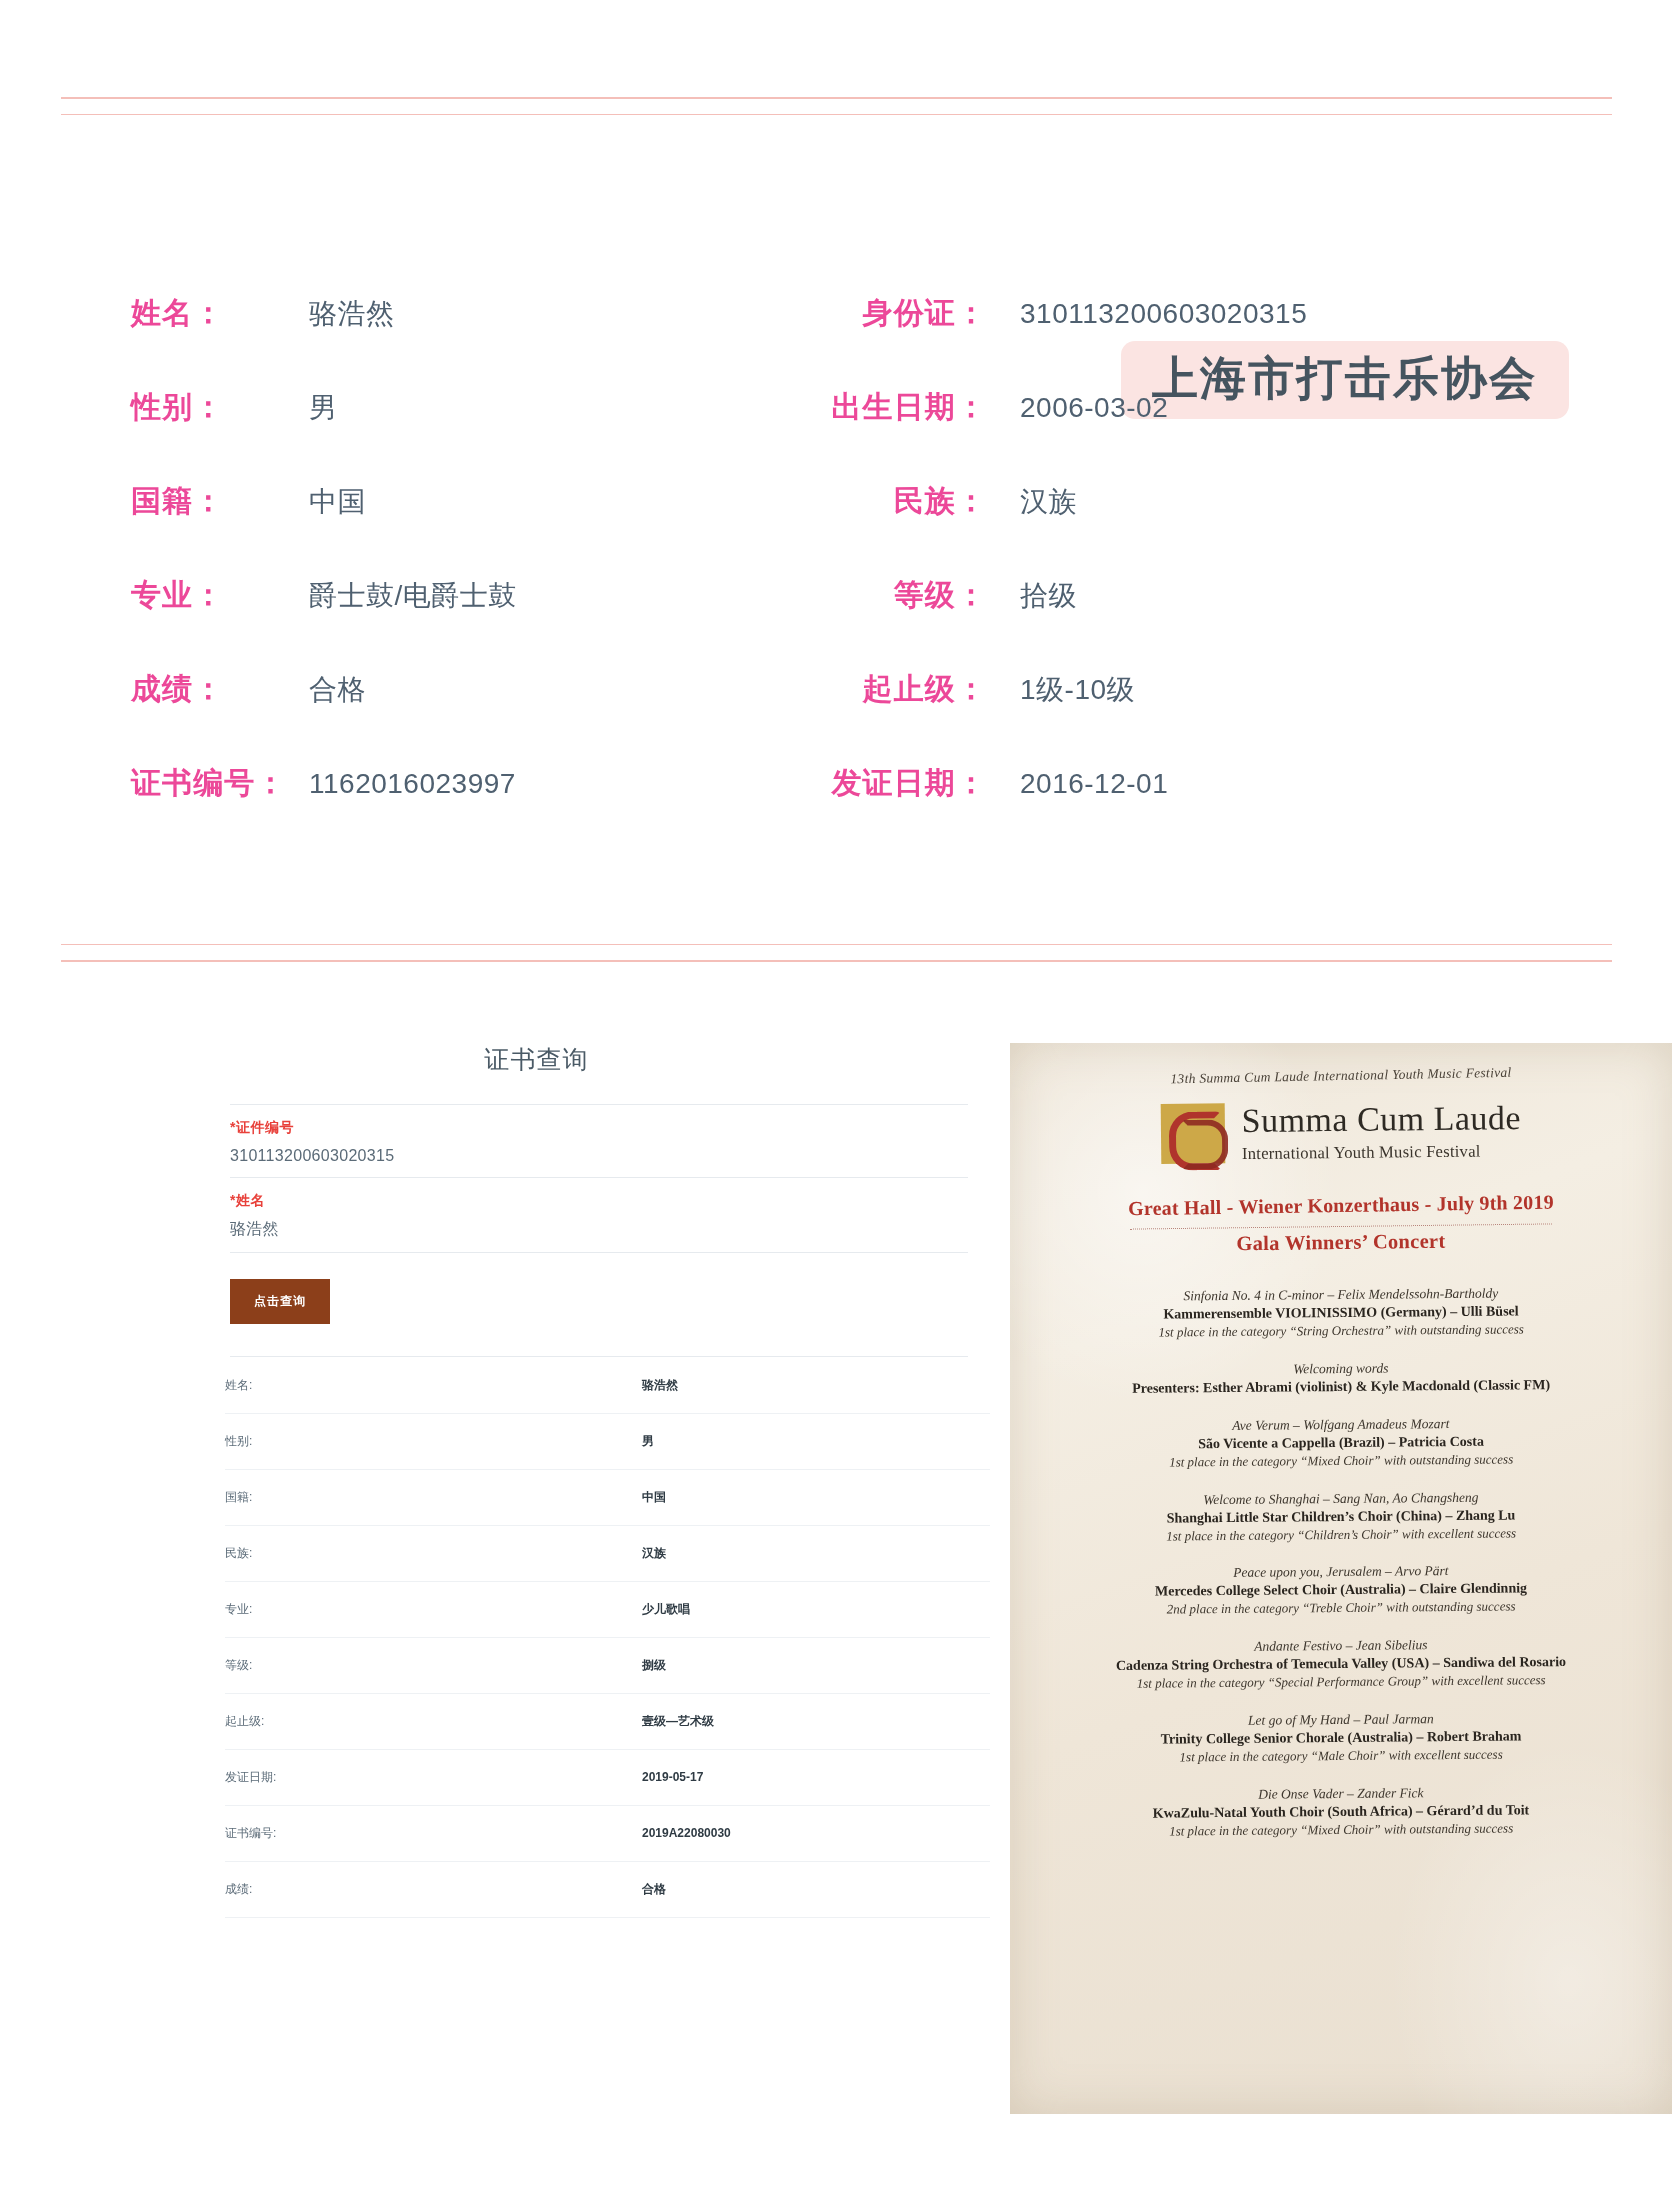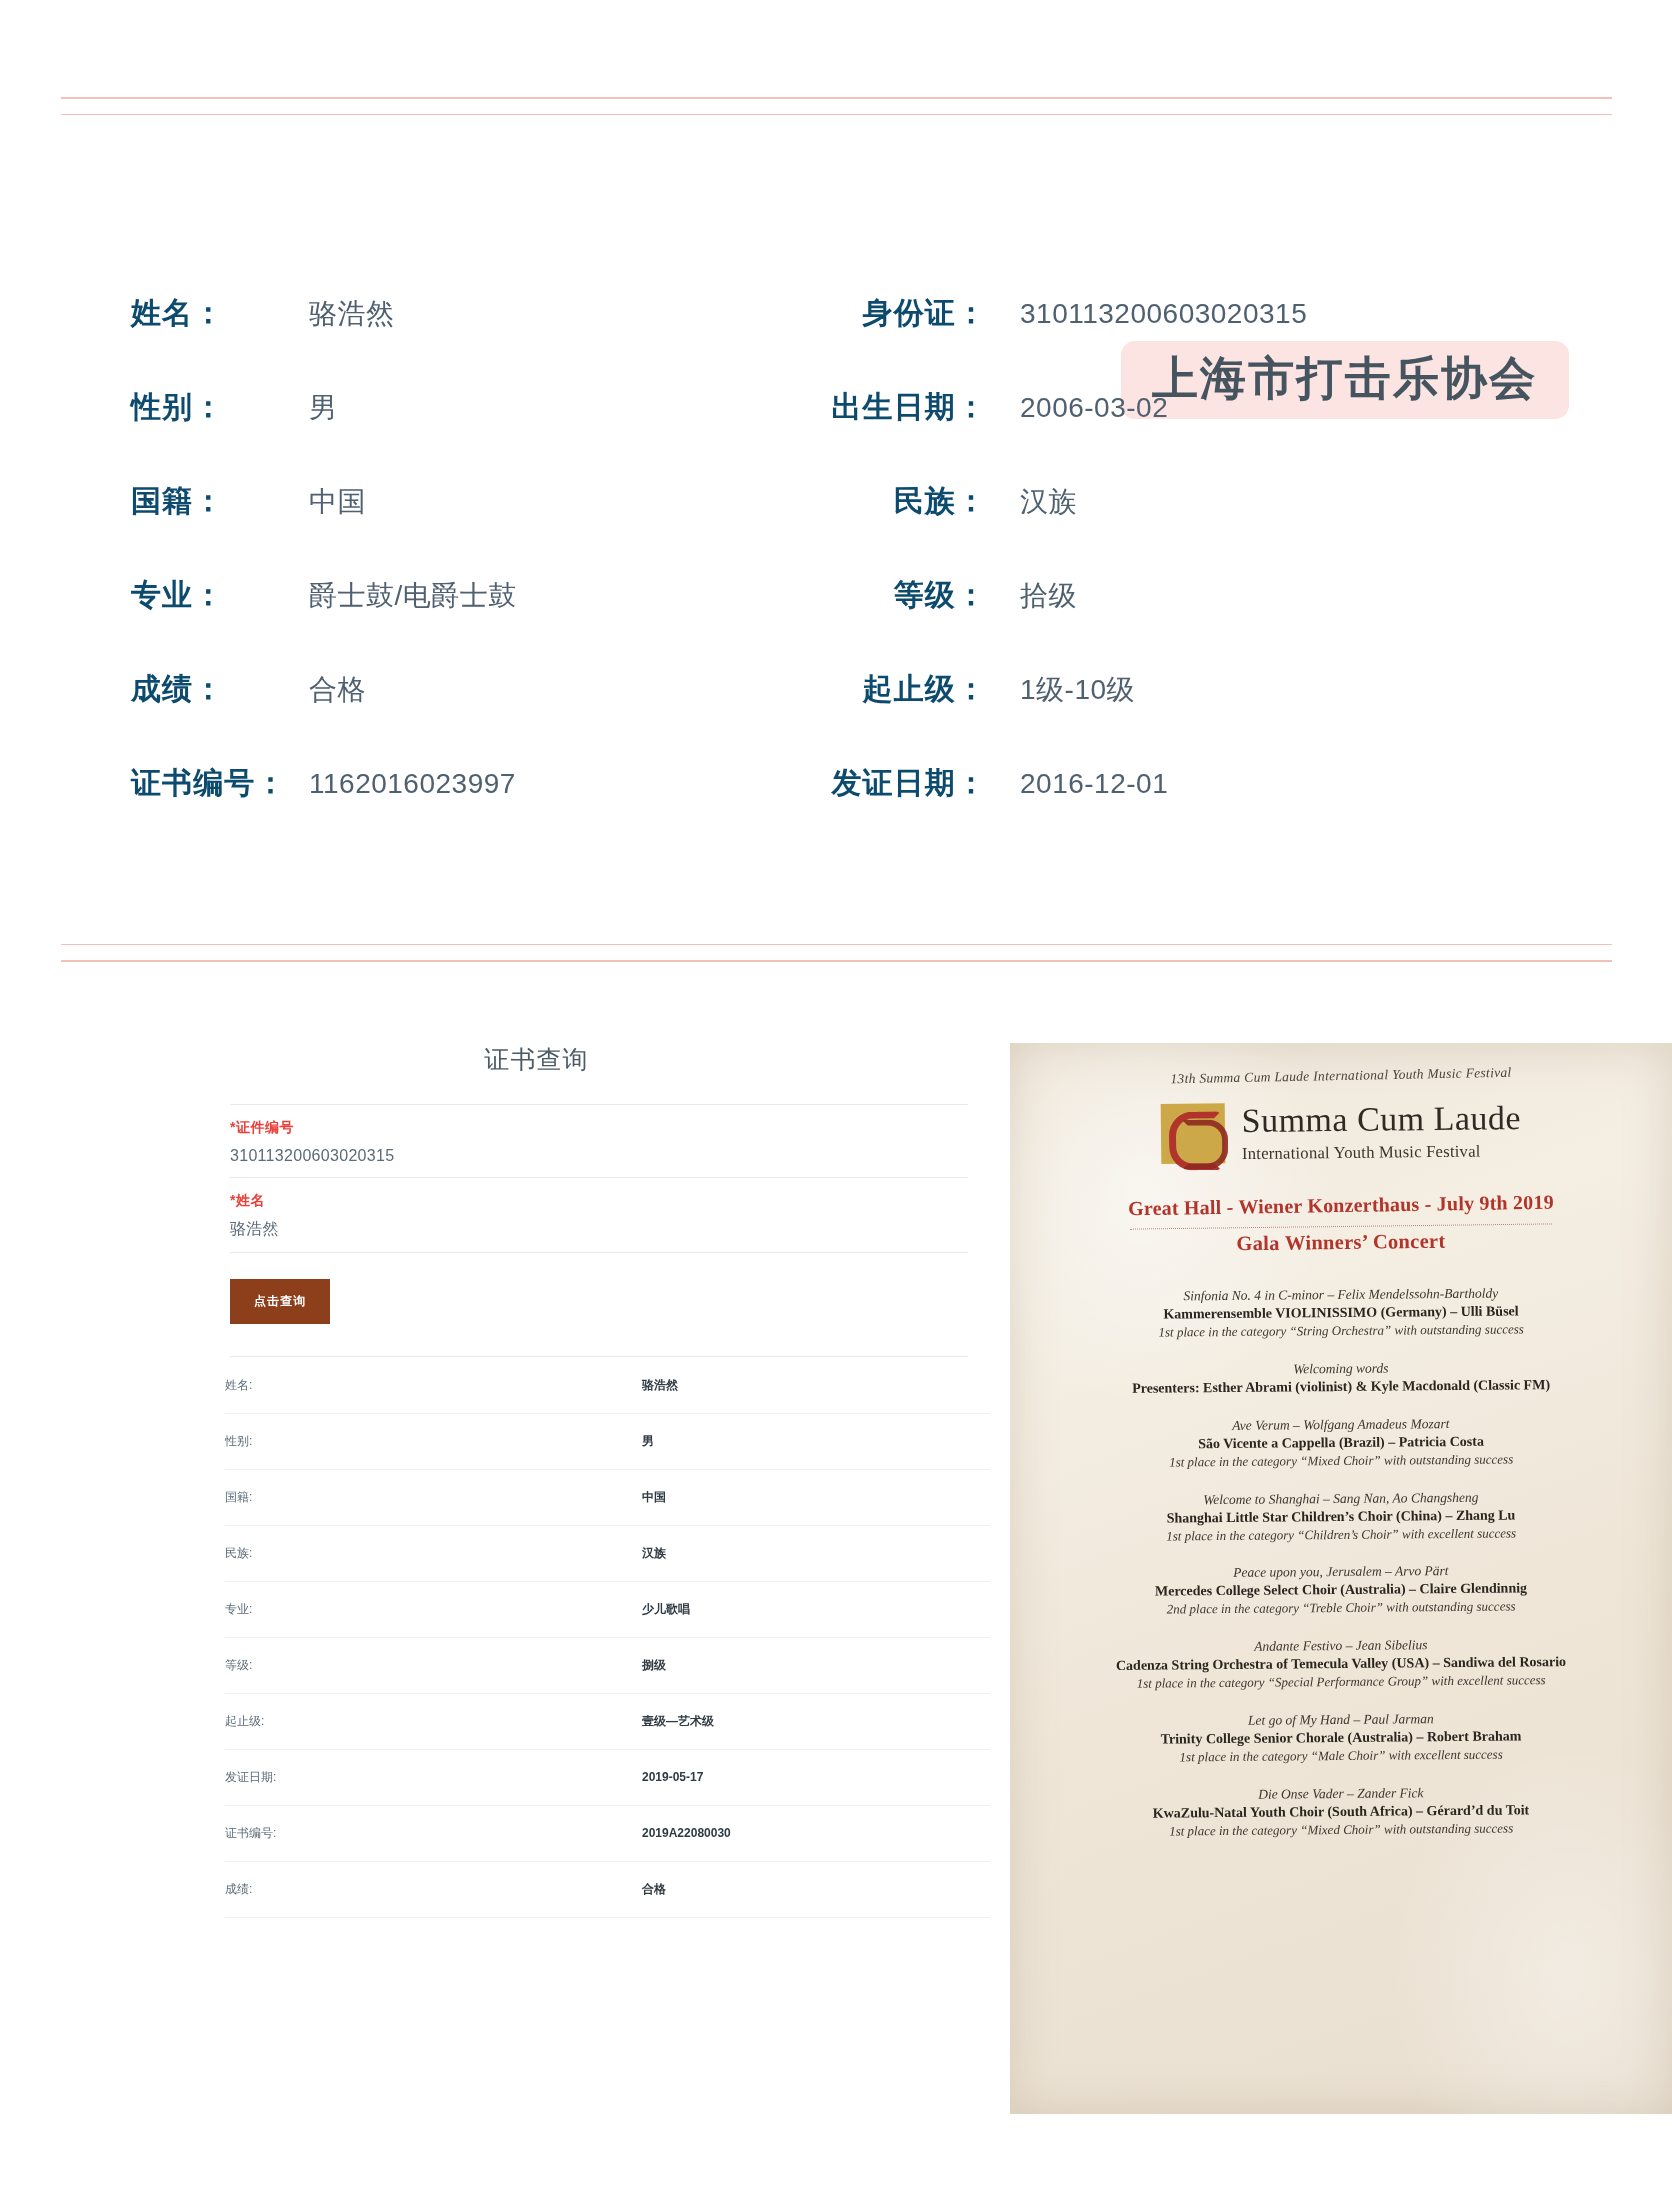--- a/index.html
+++ b/index.html
@@ -71,21 +71,21 @@
     row-gap: 0;
   }
   .frow {
     display: flex;
     align-items: baseline;
     height: 94px;
   }
   .frow .lbl {
     font-size: 30px;
     font-weight: bold;
-    color: #0c4a6e;
+    color: #ec4899;
     letter-spacing: 1.1px;
     white-space: nowrap;
   }
   .frow .val {
     font-size: 28px;
     color: #4f6070;
     letter-spacing: 0.5px;
     white-space: nowrap;
   }
   

